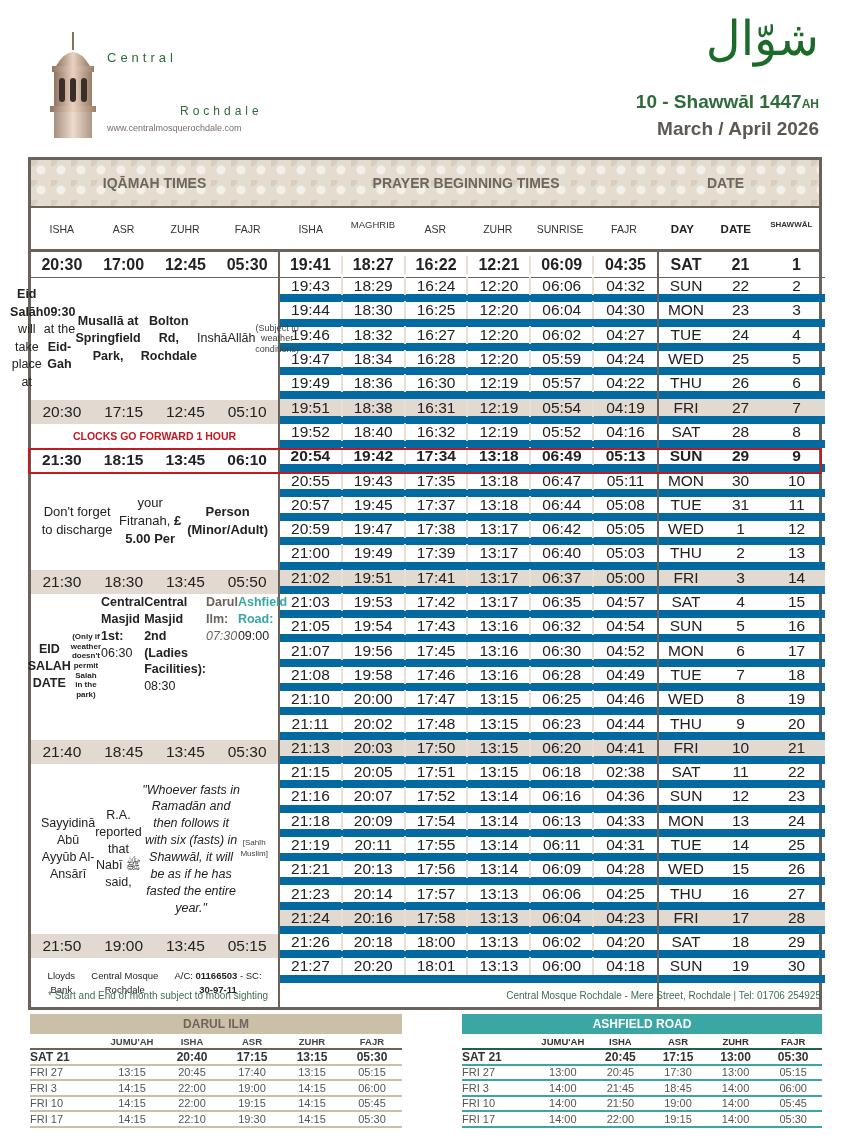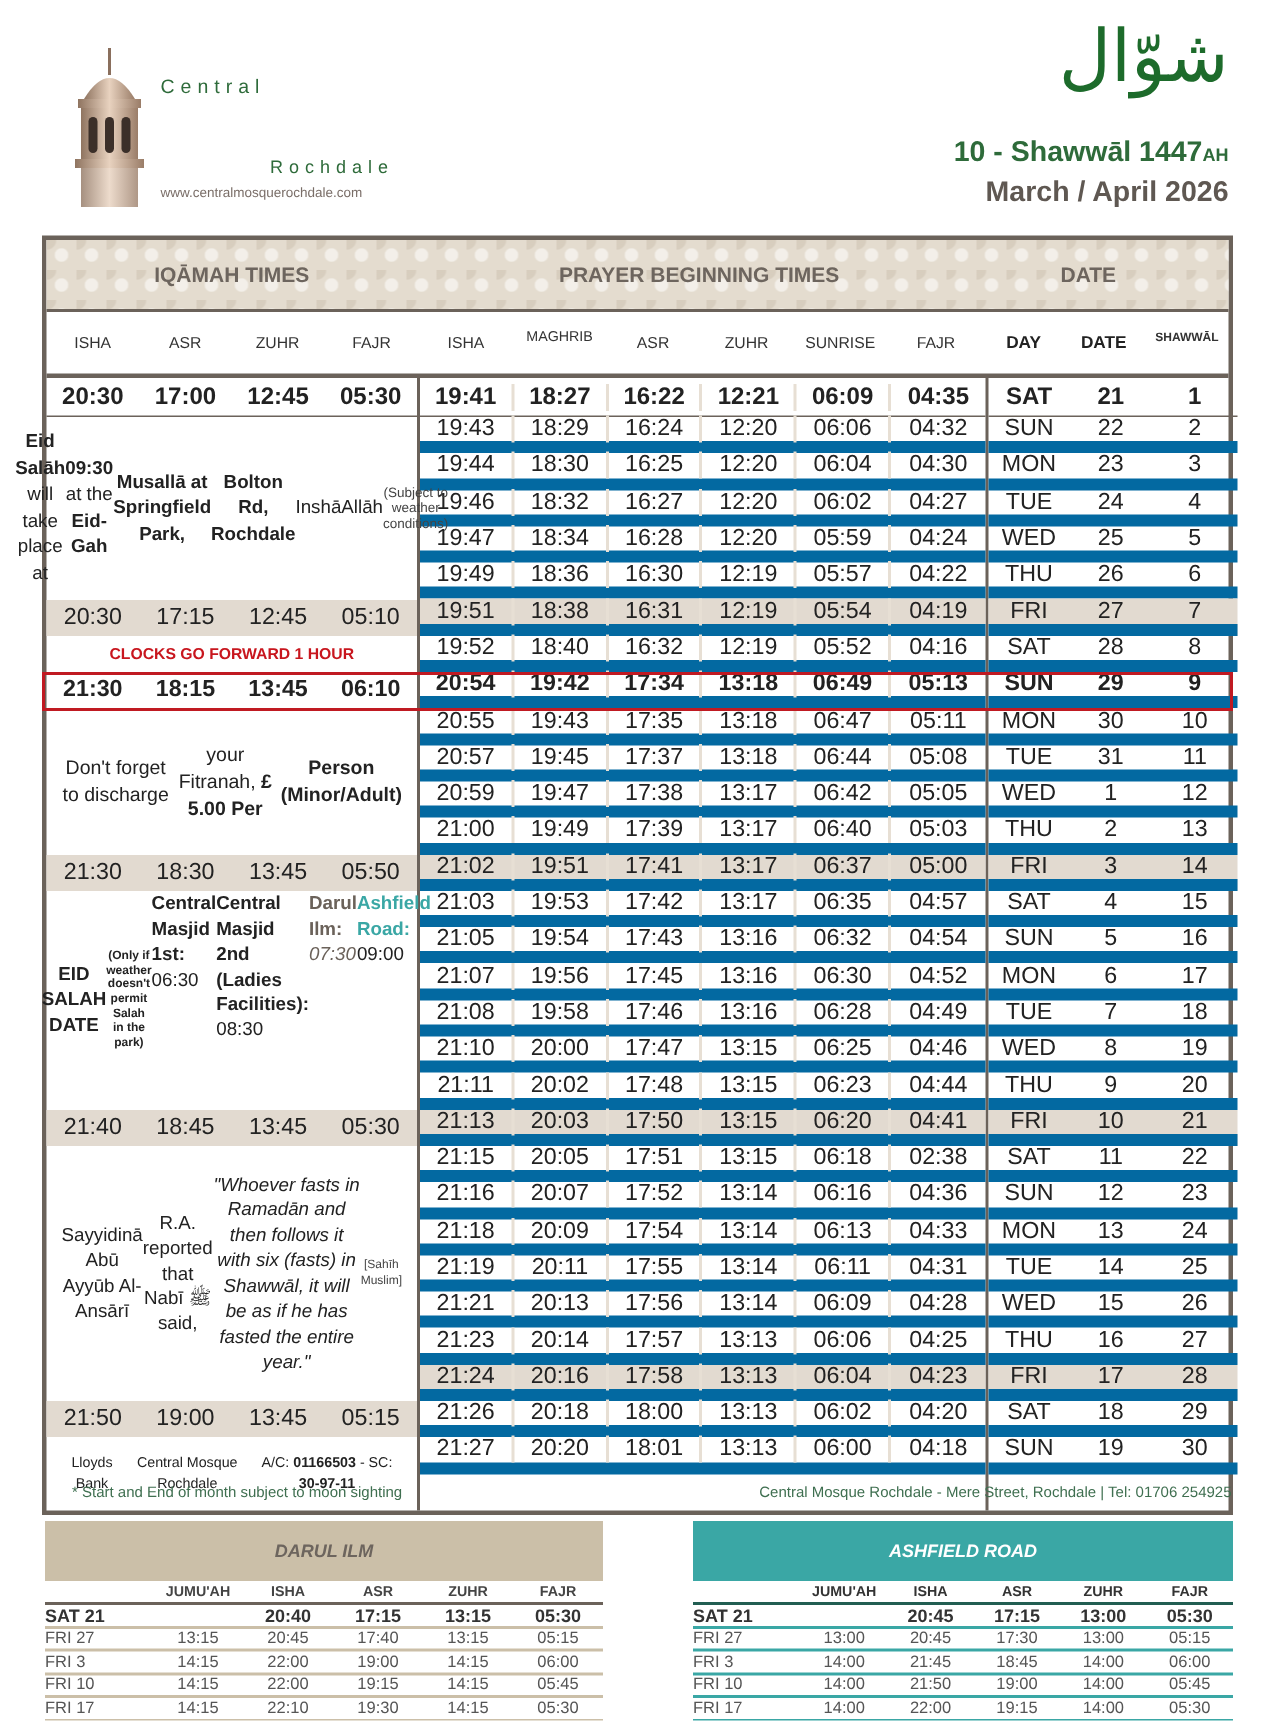--- a/index.html
+++ b/index.html
@@ -69,21 +69,21 @@
   .note4 .cite { font-size: 8px; color: #444; }
   .note5 { height: 48.6px; font-size: 9.5px; line-height: 1.4; justify-content: center; }
 
   .highlight { position: absolute; left: 28px; top: 448px; width: 794px; height: 26px; border: 2.5px solid #c01a22; pointer-events: none; }
 
   .foot-left { position: absolute; left: 48px; top: 990px; font-family: "Liberation Sans", sans-serif; font-size: 10px; color: #3f6f50; }
   .foot-right { position: absolute; right: 28px; top: 990px; font-family: "Liberation Sans", sans-serif; font-size: 10px; color: #3f6f50; }
 
   
   .small-tbl { position: absolute; top: 1014px; width: 372px; font-family: "Liberation Sans", sans-serif; }
-  .small-tbl .title { height: 40px; display: flex; align-items: center; justify-content: center; font-weight: bold; font-size: 12px; font-style: italic; }
+  .small-tbl .title { height: 20px; display: flex; align-items: center; justify-content: center; font-weight: bold; font-size: 12px; }
   .small-tbl .hdr, .small-tbl .srow { display: flex; align-items: center; }
   .small-tbl .hdr { height: 16px; font-weight: bold; font-size: 9.5px; color: #444; }
   .small-tbl .srow { height: 15.5px; font-size: 11px; color: #555; }
   .small-tbl .srow.first { font-weight: bold; font-size: 12px; color: #333; }
   .small-tbl span { text-align: center; width: 60px; }
   .small-tbl span.lbl { width: 72px; text-align: left; }
   .darul-tbl { left: 30px; }
   .darul-tbl .title { background: #cbbfa8; color: #6d655e; }
   .darul-tbl .hdr { border-bottom: 2px solid #6b625a; margin-left: 0; }
   .darul-tbl .srow { border-bottom: 2px solid #cbbfa8; }

